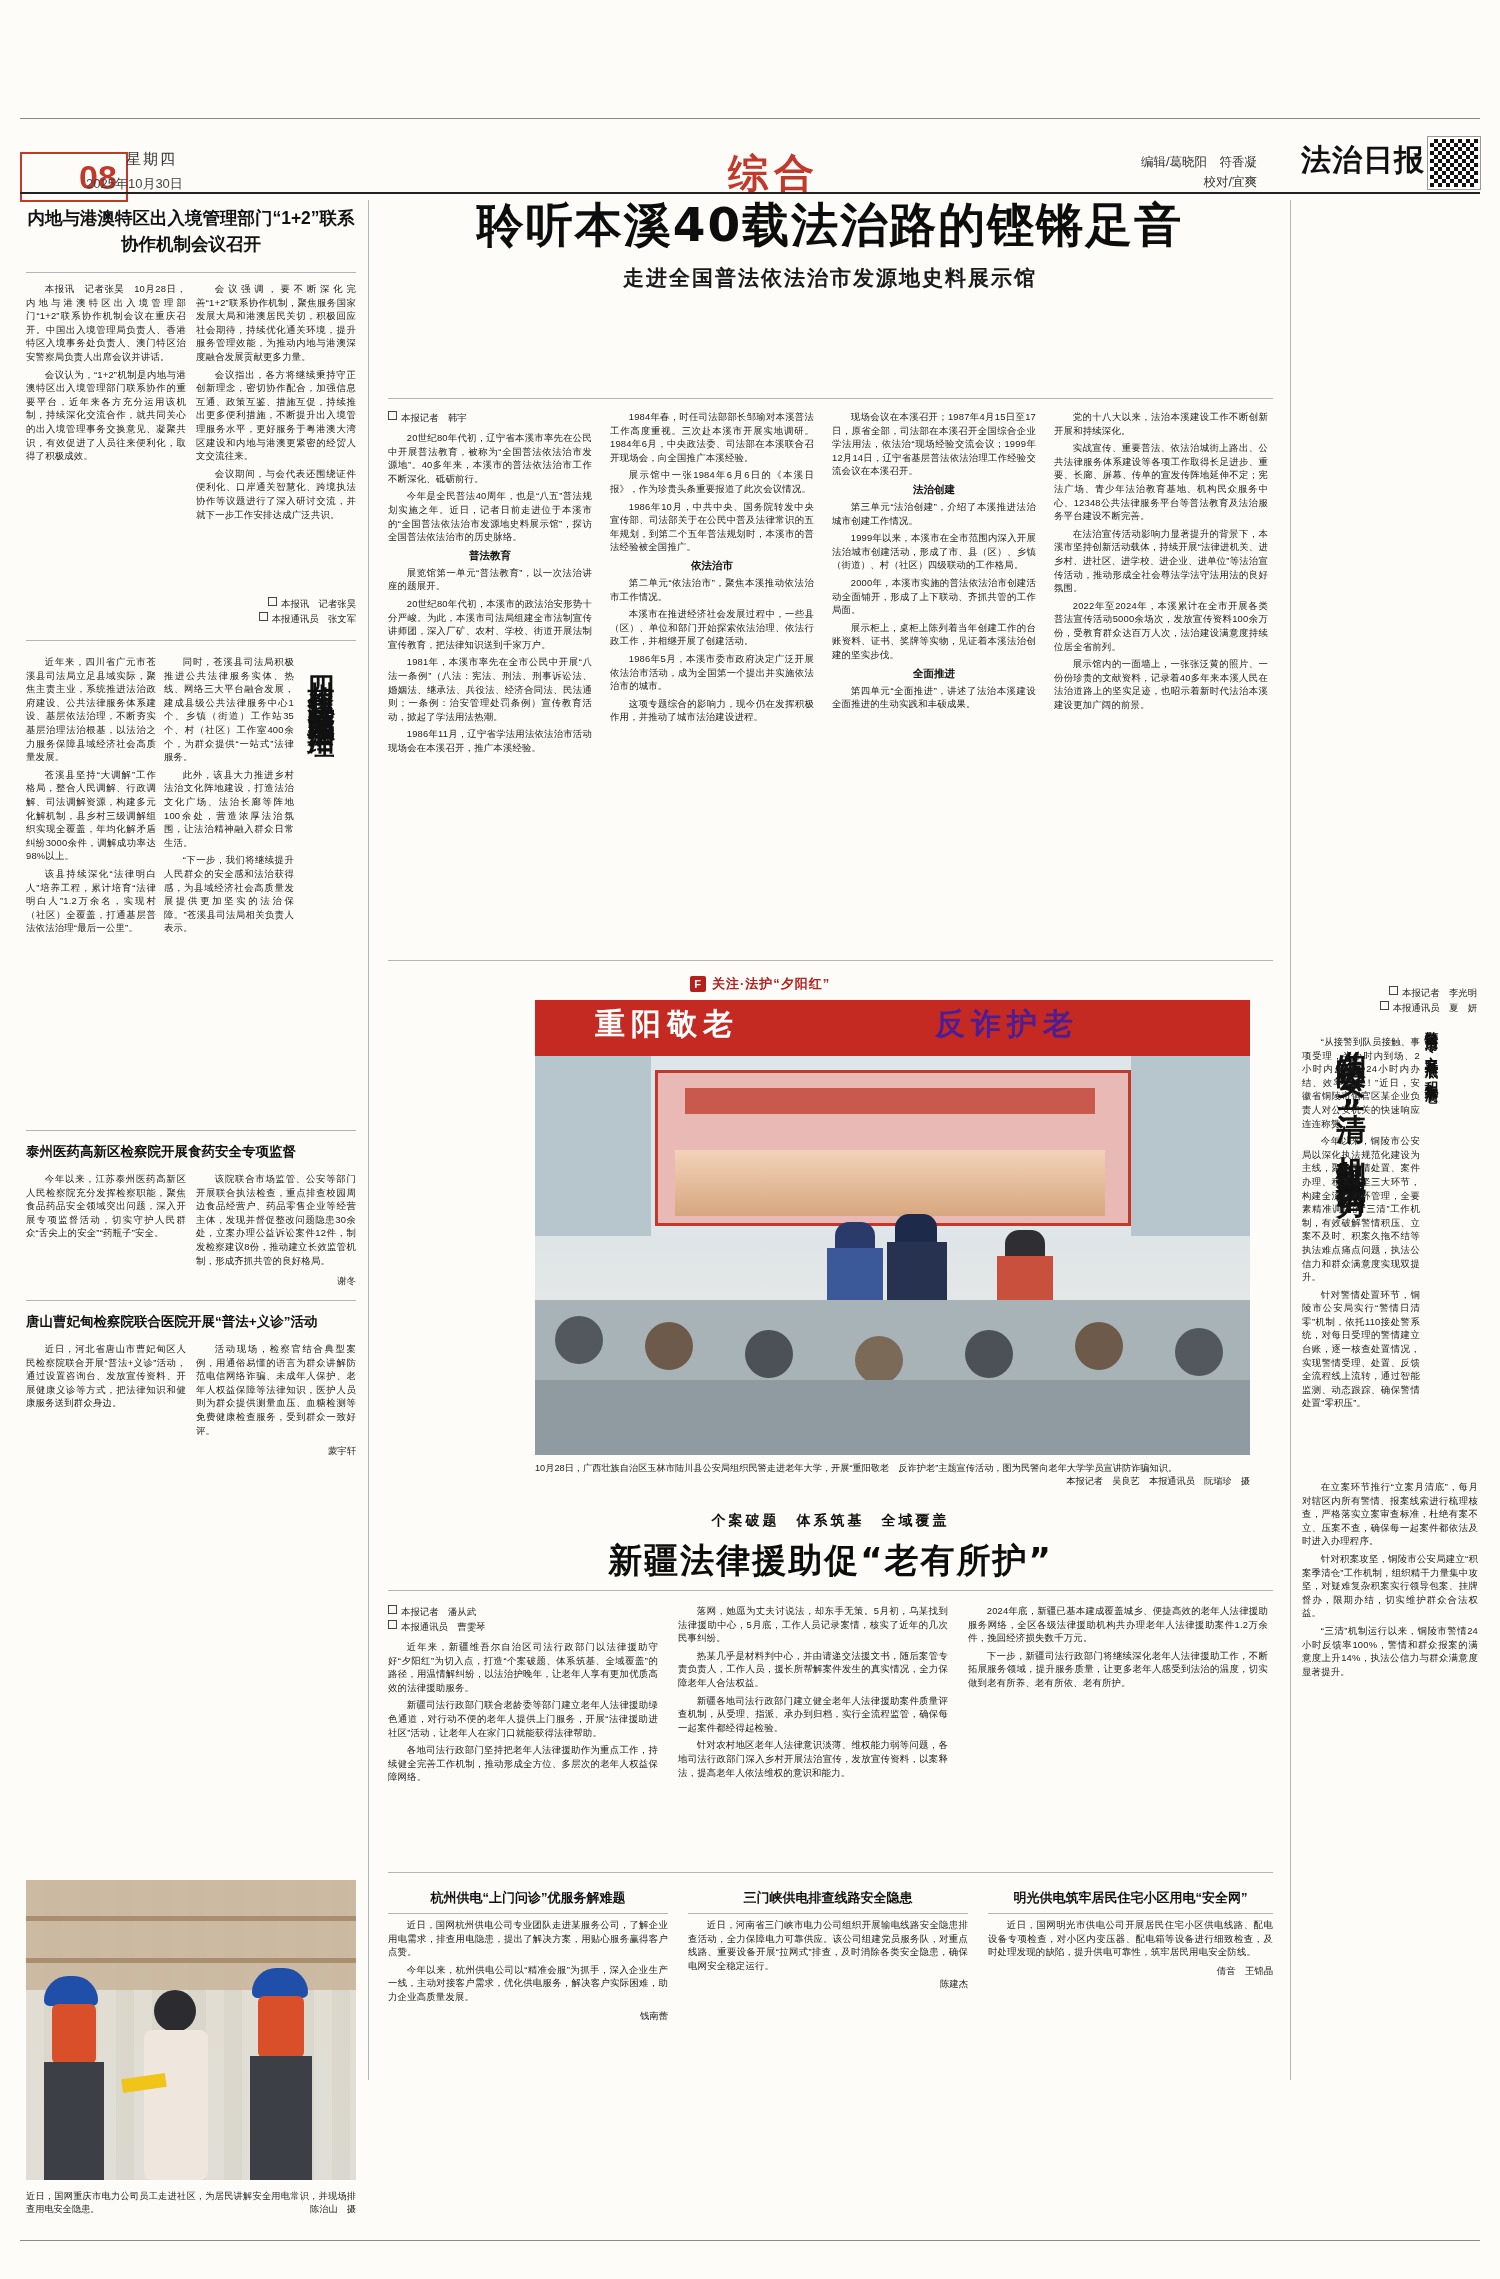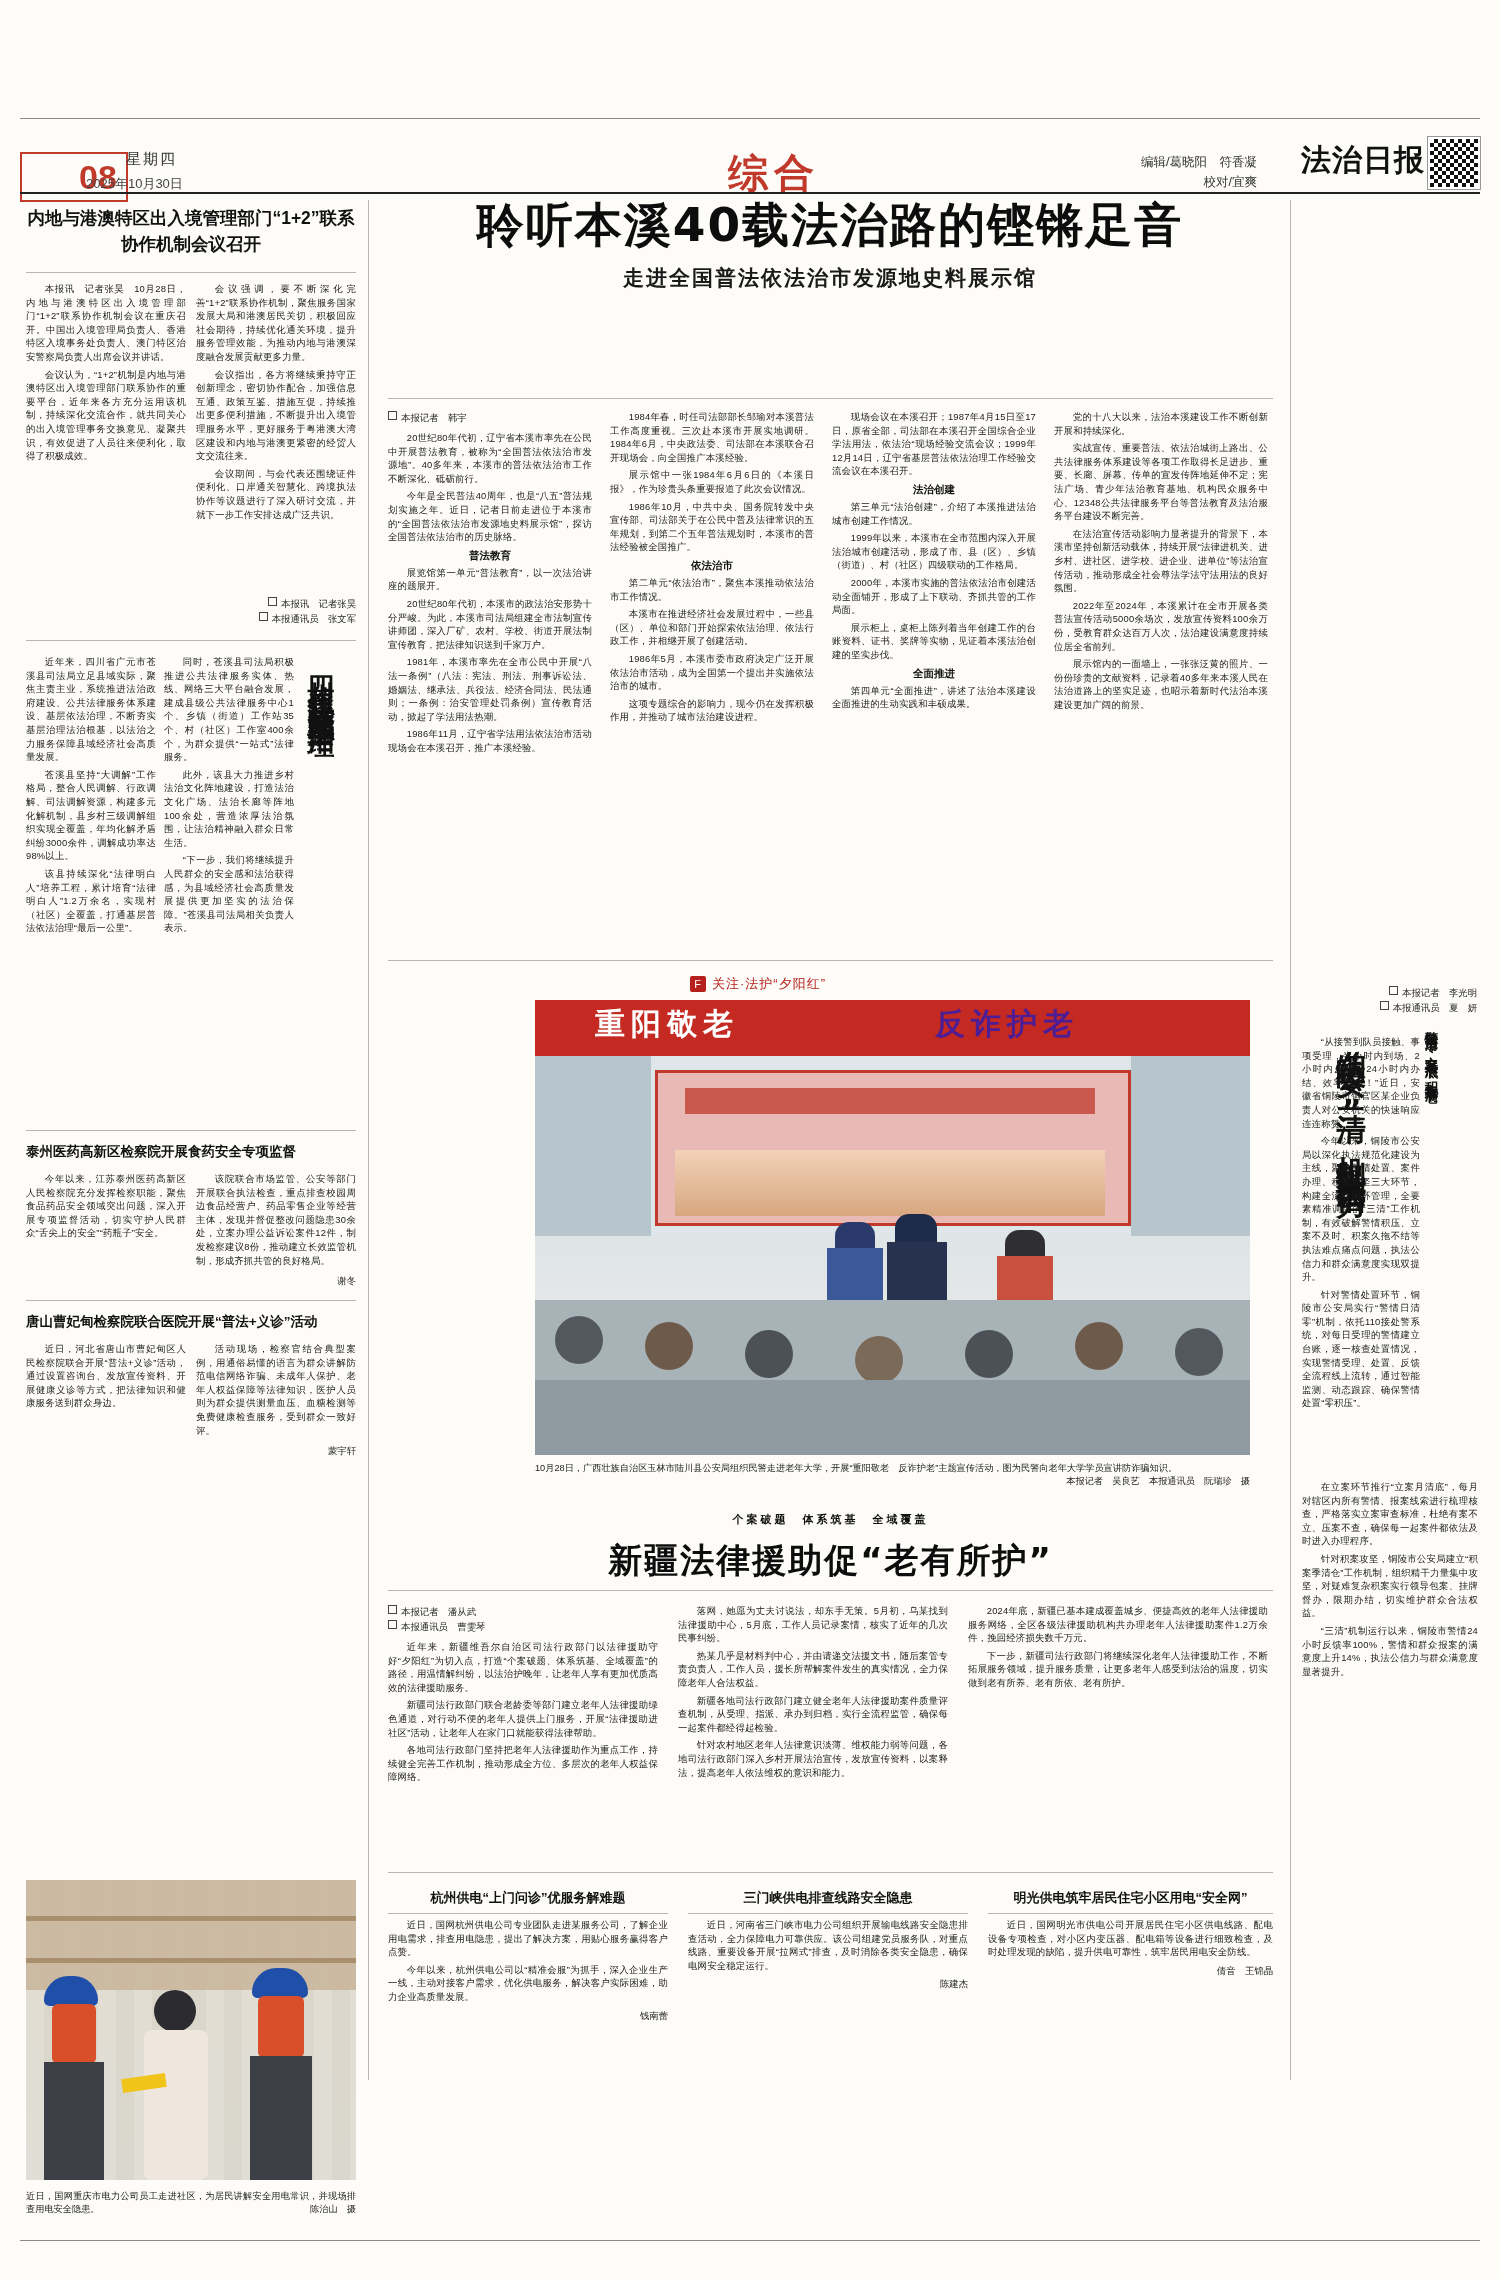--- a/index.html
+++ b/index.html
@@ -38,21 +38,21 @@
   .mainhead .t1{font-size:47px;font-weight:bold;color:#0d0d0d;letter-spacing:2px;line-height:58px;
     font-family:"DejaVu Sans",sans-serif;}
   .mainhead .t2{font-size:21px;font-weight:bold;color:#1a1a1a;letter-spacing:2px;margin-top:10px;}
   
   .vhead{writing-mode:vertical-rl;text-orientation:upright;font-size:27px;font-weight:bold;letter-spacing:5px;
     color:#111;line-height:42px;font-family:"DejaVu Sans",sans-serif;}
   
   .photo{position:absolute;overflow:hidden;background:#b9c3c9;}
   .cap{position:absolute;font-size:9.2px;line-height:13.4px;color:#222;text-align:justify;}
   
-  .focus{position:absolute;font-size:13px;font-weight:normal;color:#b5201c;letter-spacing:1px;}
+  .focus{position:absolute;font-size:13px;font-weight:bold;color:#b5201c;letter-spacing:1px;}
   .focus .fbox{display:inline-block;width:16px;height:16px;background:#b5201c;color:#fff;font-size:11px;
      text-align:center;line-height:16px;margin-right:6px;border-radius:2px;}
 </style>
 </head>
 <body>
 
 <div id="page">
   <div class="sheet">
 
     <div class="rule" style="left:20px;top:118px;width:1460px;height:1px;background:#8a8a8a;"></div>
@@ -243,21 +243,21 @@
       <div style="position:absolute;left:540px;top:322px;width:48px;height:48px;background:#6d5a4a;border-radius:50%;"></div>
       <div style="position:absolute;left:640px;top:328px;width:48px;height:48px;background:#52585e;border-radius:50%;"></div>
       <div style="position:absolute;left:0;top:380px;width:715px;height:75px;background:#8f9ba1;"></div>
     </div>
     <div class="cap" style="left:535px;top:1462px;width:715px;">
       <span>10月28日，广西壮族自治区玉林市陆川县公安局组织民警走进老年大学，开展“重阳敬老　反诈护老”主题宣传活动，图为民警向老年大学学员宣讲防诈骗知识。</span>
       <span style="float:right;margin-left:8px;">本报记者　吴良艺　本报通讯员　阮瑞珍　摄</span>
     </div>
 
     <div class="col" style="left:388px;top:1512px;width:885px;text-align:center;">
-      <div style="font-size:11px;font-weight:bold;letter-spacing:3px;color:#111;">个案破题　体系筑基　全域覆盖</div>
+      <div style="font-size:14px;font-weight:bold;letter-spacing:3px;color:#111;">个案破题　体系筑基　全域覆盖</div>
     </div>
     <div class="col" style="left:388px;top:1538px;width:885px;text-align:center;">
       <div style="font-size:34px;font-weight:bold;letter-spacing:2px;color:#0d0d0d;font-family:'DejaVu Sans',sans-serif;">新疆法律援助促“老有所护”</div>
     </div>
     <div class="hline" style="left:388px;top:1590px;width:885px;"></div>
 
     <div class="col" style="left:388px;top:1604px;width:270px;">
       <div class="byline"><span class="sq"></span><span>本报记者　潘从武</span></div>
       <div class="byline"><span class="sq"></span><span>本报通讯员　曹雯琴</span></div>
       <p class="p" style="margin-top:6px;">近年来，新疆维吾尔自治区司法行政部门以法律援助守好“夕阳红”为切入点，打造“个案破题、体系筑基、全域覆盖”的路径，用温情解纠纷，以法治护晚年，让老年人享有更加优质高效的法律援助服务。</p>

